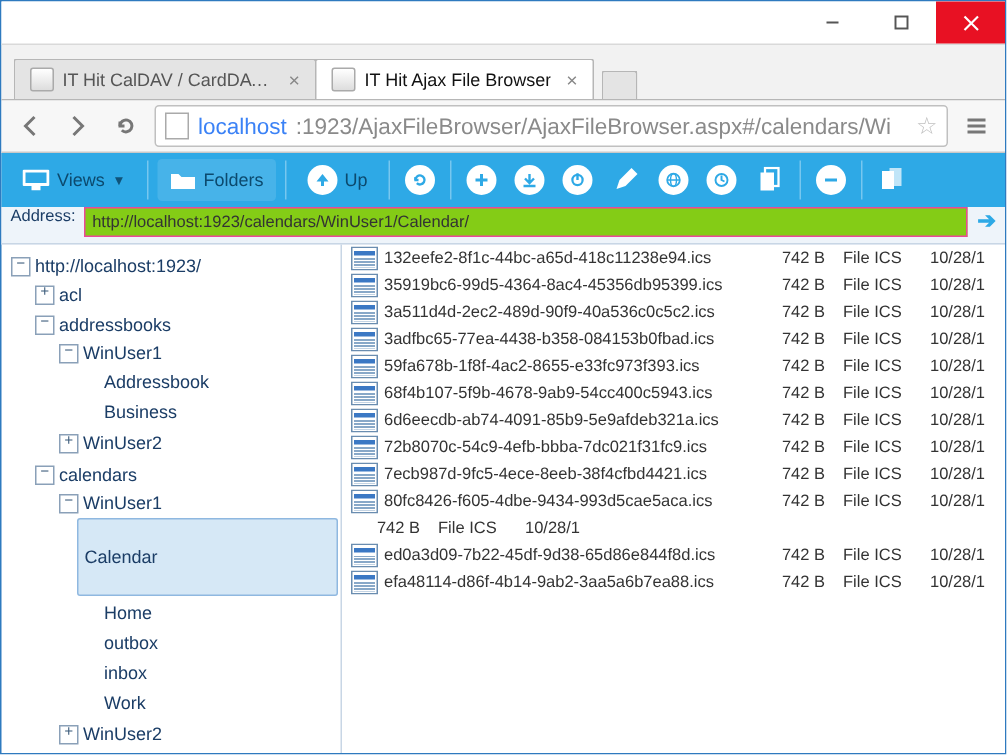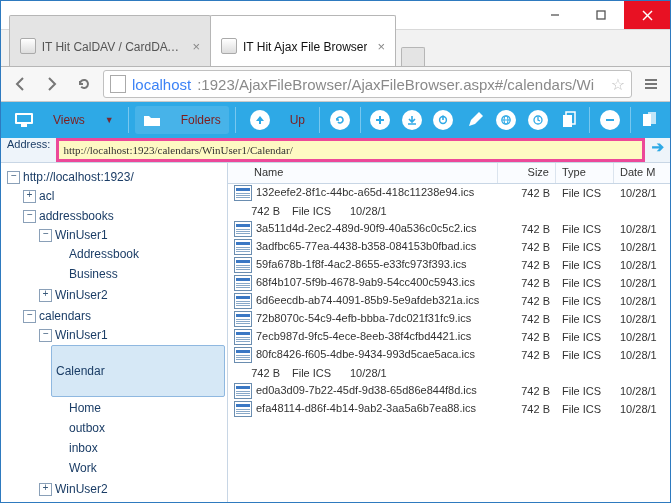--- a/index.html
+++ b/index.html
@@ -2,47 +2,47 @@
 <html><head>
 <meta charset="utf-8">
 <style>
 html,body{margin:0;padding:0;font-family:"Segoe UI",Tahoma,Arial,sans-serif;font-size:12px;color:#333;background:#fff;overflow:hidden}
 .window{width:671px;height:503px;border:1px solid #2e7abf;box-sizing:border-box;position:relative;background:#fff;display:flex;flex-direction:column}
 .titlebar{height:28px;background:#fff;display:flex;align-items:stretch;justify-content:flex-end;border-bottom:1px solid #d9d9d9}
 .winbtn{width:46px;display:flex;align-items:center;justify-content:center;font-family:Arial;font-size:11px;color:#666}
 .winbtn svg{display:block}
 .winbtn.close{background:#e81123;color:#fff}
 .tabs{height:32px;background:#f2f2f2;display:flex;align-items:flex-end;padding:4px 8px 0 8px;gap:0;border-bottom:1px solid #b6b6b6}
-.tab{height:26px;display:flex;align-items:flex-end;padding:12px 10px;gap:6px;background:#e4e4e4;border:1px solid #b6b6b6;border-bottom:none;border-top-left-radius:2px;border-top-right-radius:2px;max-width:180px;color:#555;position:relative;margin-right:-1px}
+.tab{height:26px;display:flex;align-items:center;padding:0 10px;gap:6px;background:#e4e4e4;border:1px solid #b6b6b6;border-bottom:none;border-top-left-radius:2px;border-top-right-radius:2px;max-width:180px;color:#555;position:relative;margin-right:-1px}
 .tab.active{background:#fff;color:#111;z-index:2}
 .tab .favicon{width:14px;height:14px;border:1px solid #aaa;border-radius:2px;background:linear-gradient(#fff,#ddd)}
 .tab .t-label{white-space:nowrap;overflow:hidden;text-overflow:ellipsis;font-size:12px}
 .tab .t-close{font-size:13px;color:#888;margin-left:4px}
 .newtab{width:22px;height:18px;margin-left:6px;border:1px solid #b6b6b6;border-bottom:none;background:#e4e4e4;display:flex;align-items:center;justify-content:center;border-radius:2px 2px 0 0}
 .omnibar{height:34px;display:flex;align-items:center;padding:0 6px;gap:6px;border-bottom:1px solid #c9c9c9;background:#f7f7f7}
 .navbtn{width:26px;height:26px;display:flex;align-items:center;justify-content:center;color:#777}
 .navbtn svg{display:block}
 .urlbox{flex:1;height:26px;border:1px solid #c0c0c0;border-radius:3px;background:#fff;display:flex;align-items:center;padding:0 6px;gap:6px;font-size:15px;color:#333}
 .url-page{width:14px;height:16px;border:1px solid #aaa;background:#fff}
 .url-host{color:#3b82f6}
 .url-path{color:#8a8a8a;white-space:nowrap;overflow:hidden;text-overflow:ellipsis}
 .url-star{color:#c0c0c0;font-size:16px;margin-left:auto}
 .menubtn{width:26px;height:26px;display:flex;align-items:center;justify-content:center;color:#777}
 
 .apptoolbar{height:36px;background:#2ea9e6;display:flex;align-items:center;padding:0 6px;gap:4px}
-.tb-btn{height:28px;display:flex;align-items:center;gap:20px;padding:0 8px;border-radius:3px;color:#7f1d1d;font-size:12px}
+.tb-btn{height:28px;display:flex;align-items:center;gap:5px;padding:0 8px;border-radius:3px;color:#0c4a6e;font-size:12px}
 .tb-btn .dd{font-size:9px;opacity:.9}
 .tb-sep{width:1px;height:26px;background:rgba(255,255,255,.35);margin:0 2px}
 .tb-ico{width:28px;height:28px;display:flex;align-items:center;justify-content:center;border-radius:3px;color:#fff}
 .ico-circle{width:20px;height:20px;border-radius:50%;background:#fff;display:flex;align-items:center;justify-content:center;color:#2ea9e6}
 .ico-circle svg{display:block}
 
 .addressbar{height:24px;background:#eef4fa;border-bottom:1px solid #c8d6e5;display:flex;align-items:flex-start;padding:0 6px;gap:6px;font-size:11px}
 .addressbar .lbl{color:#1b3d66}
-.addrinput{flex:1;height:18px;border:3px solid #ec4899;background:#fef9c3;padding:0 4px;font-size:11px;font-family:Liberation Serif, serif;color:#333}
+.addrinput{flex:1;height:18px;border:1px solid #ec4899;background:#84cc16;padding:0 4px;font-size:11px;font-family:Liberation Sans, sans-serif;color:#333}
 .go-arrow{color:#2ea9e6;font-size:15px;font-weight:bold}
 
 .body{flex:1;display:flex;min-height:0}
 .tree{width:222px;border-right:1px solid #c8d6e5;overflow:auto;padding:4px 2px;font-size:12px;color:#1b3d66}
 .tree ul{list-style:none;margin:0;padding-left:16px}
 .tree>ul{padding-left:2px}
 .tree li{position:relative;padding:1px 0}
 .tree .row{display:flex;align-items:center;gap:3px;height:18px;padding:0 2px;border-radius:2px;white-space:nowrap}
 .tree .row.sel{background:#d6e8f6;border:1px solid #8fb8e0;padding:16px 4px;height:18px;margin-left:-2px}
 .toggle{width:11px;height:11px;border:1px solid #8aa0b8;display:flex;align-items:center;justify-content:center;font-size:10px;line-height:1;color:#3a5a7a;background:#fff;font-family:"Courier New",monospace}
@@ -342,34 +342,29 @@
                     </div>
                   </li>
               </ul>
             </li>
           </ul>
         </li>
       </ul>
     </div>
 
     <div class="grid">
-      <div class="ghd">
-        <div class="col c-name" style="padding-left:26px">Name</div>
-        <div class="col c-size">Size</div>
-        <div class="col c-type">Type</div>
-        <div class="col c-date">Date M</div>
-      </div>
       <div class="gbody" id="gbody">
           <div class="grow">
             <div class="cell c-name"><span class="fileico"></span>132eefe2-8f1c-44bc-a65d-418c11238e94.ics</div>
             <div class="cell c-size">742 B</div>
             <div class="cell c-type">File ICS</div>
             <div class="cell c-date">10/28/1</div>
           </div>
           <div class="grow">
+            <div class="cell c-name"><span class="fileico"></span>35919bc6-99d5-4364-8ac4-45356db95399.ics</div>
             <div class="cell c-size">742 B</div>
             <div class="cell c-type">File ICS</div>
             <div class="cell c-date">10/28/1</div>
           </div>
           <div class="grow">
             <div class="cell c-name"><span class="fileico"></span>3a511d4d-2ec2-489d-90f9-40a536c0c5c2.ics</div>
             <div class="cell c-size">742 B</div>
             <div class="cell c-type">File ICS</div>
             <div class="cell c-date">10/28/1</div>
           </div>

